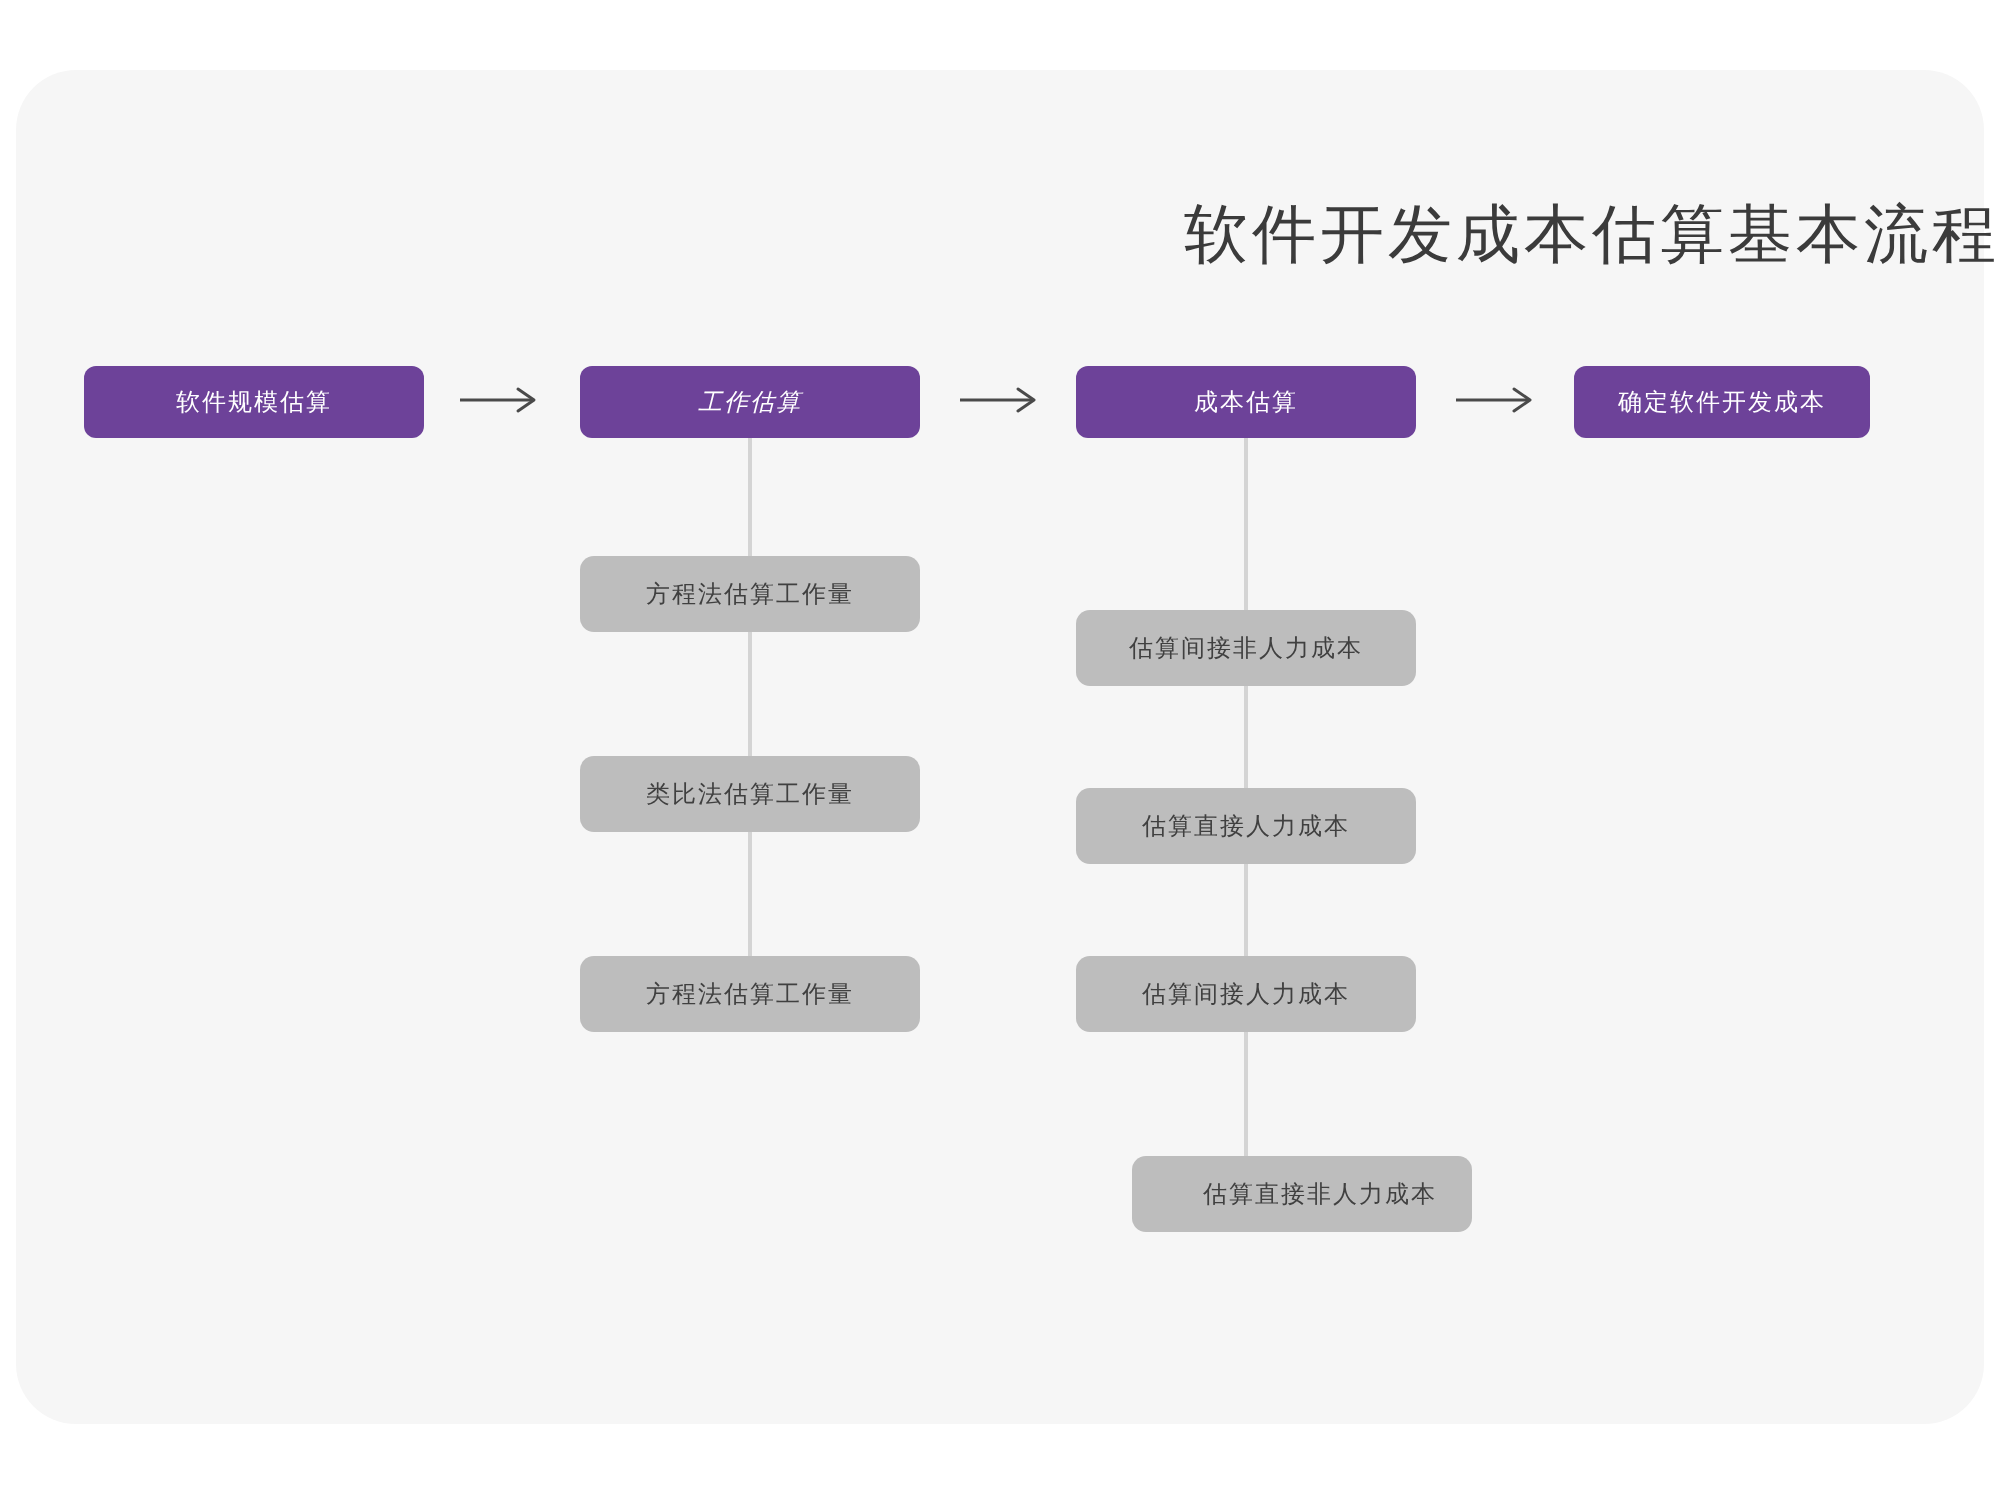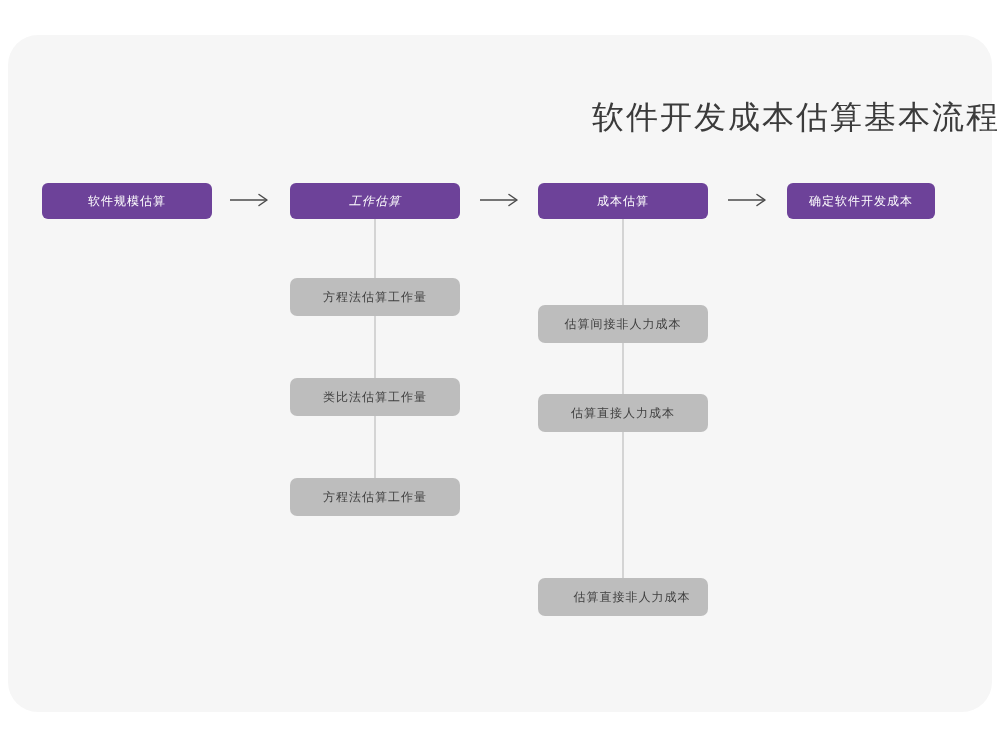--- a/index.html
+++ b/index.html
@@ -123,16 +123,19 @@
   <div class="node sub" style="left:290px; top:478px;">
     <span>方程法估算工作量</span>
   </div>
 
   <div class="node sub" style="left:538px; top:278px;margin-top:27px;">
     <span>估算间接非人力成本</span>
   </div>
   <div class="node sub" style="left:538px; top:394px;">
     <span>估算直接人力成本</span>
   </div>
-  <div class="node sub" style="left:538px; top:578px;padding-left:18px;">
+  <div class="node sub" style="left:538px; top:478px;">
+    <span>估算间接人力成本</span>
+  </div>
+  <div class="node sub" style="left:566px; top:578px;padding-left:18px;">
     <span>估算直接非人力成本</span>
   </div>
 </div>
 
 </body></html>

